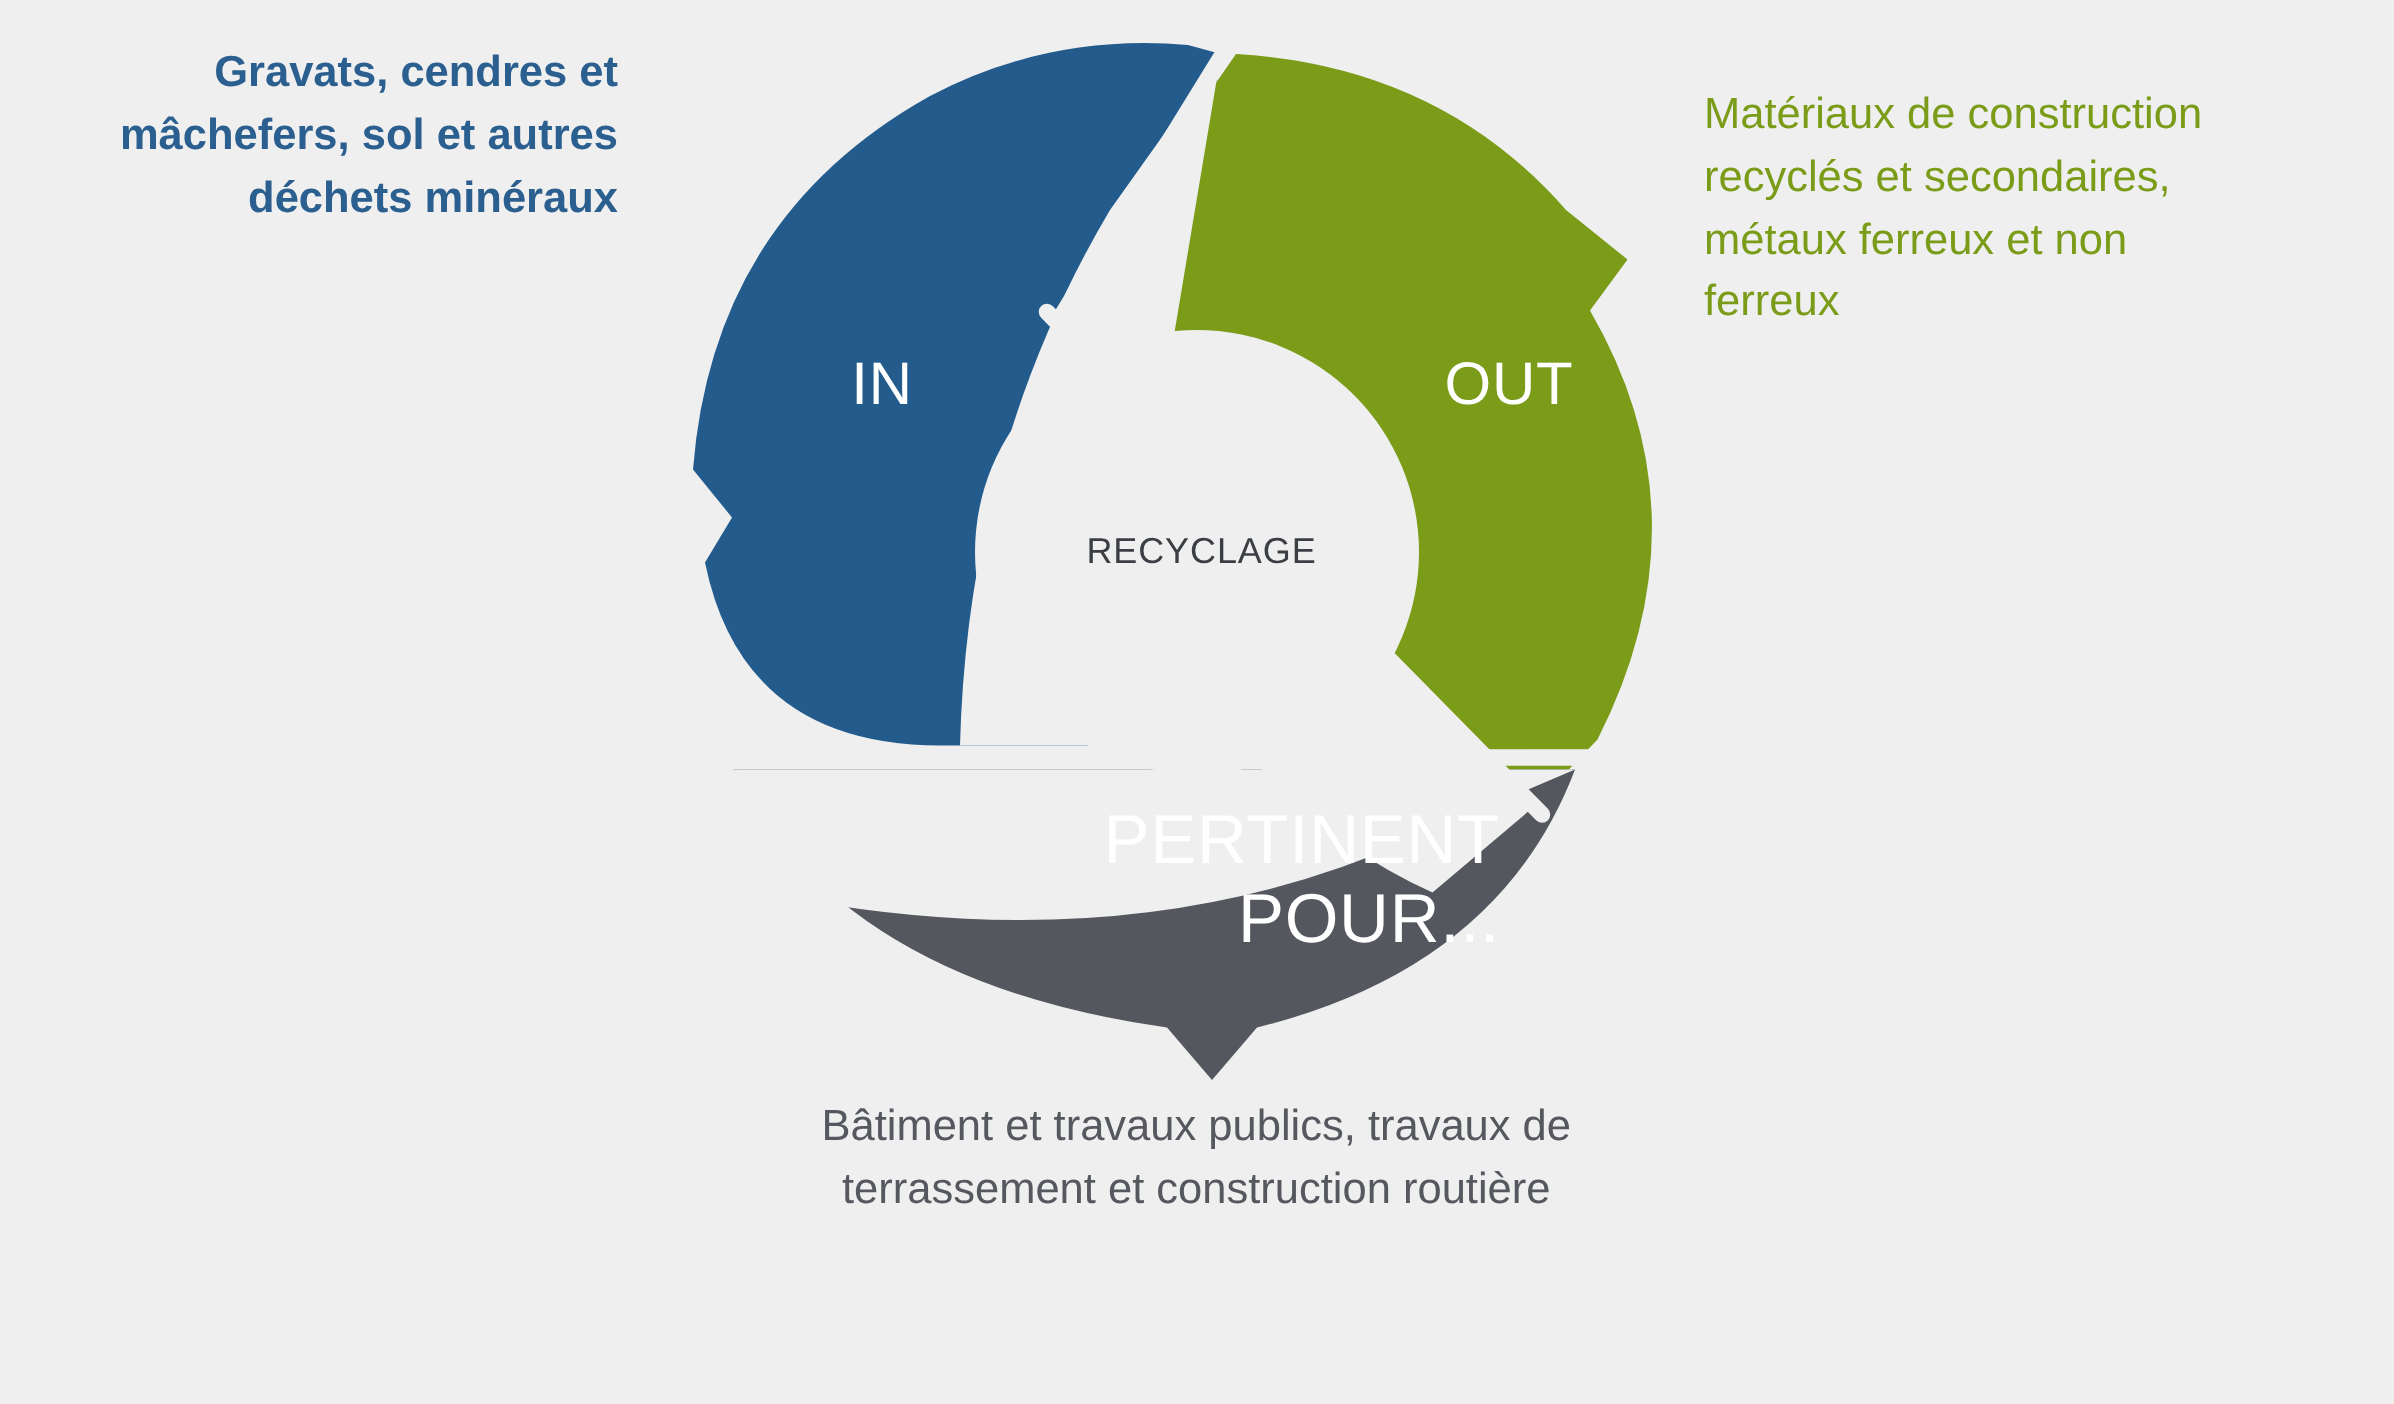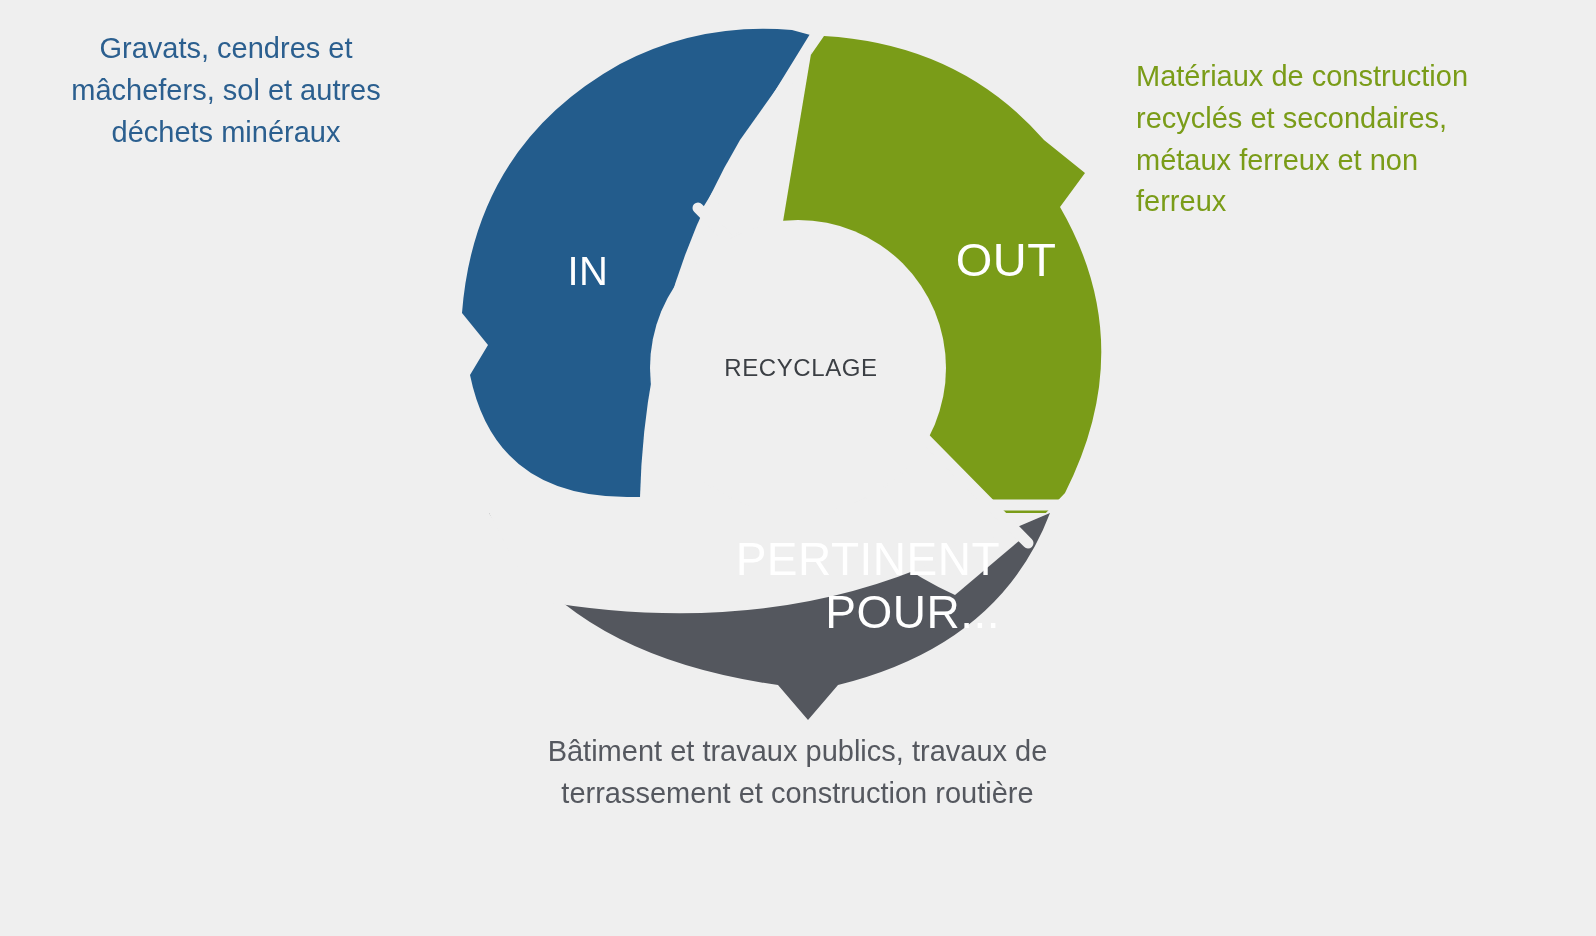--- a/index.html
+++ b/index.html
@@ -47,21 +47,21 @@
     left: 528px;
     top: 234px;
     width: 120px;
     font-size: 40px;
     text-align: center;
   }
   #label-out {
     left: 942px;
     top: 234px;
     width: 128px;
-    font-size: 47px;
+    font-size: 40px;
     text-align: center;
   }
   #label-relevant {
     left: 620px;
     top: 533px;
     width: 380px;
     font-size: 46px;
     text-align: right;
     line-height: 1.16;
   }
@@ -85,22 +85,23 @@
   .caption {
     position: absolute;
     font-size: 29px;
     line-height: 1.44;
     white-space: pre-line;
   }
   #caption-in {
     left: 40px;
     top: 28px;
     width: 372px;
-    text-align: center;
+    text-align: right;
     color: #2b5f8f;
+    font-weight: bold;
   }
   #caption-out {
     left: 1136px;
     top: 56px;
     width: 380px;
     text-align: left;
     color: #7a9c18;
   }
   #caption-relevant {
     left: 545px;
@@ -167,21 +168,21 @@
 
       <path d="M 588 543 L 258 208" stroke="#efefef"></path>
 
       <path d="M 20 505 L 620 505" stroke="#efefef"></path>
     </g>
 
     <circle cx="358" cy="368" r="146" fill="#efefef"></circle>
 
   </svg>
 
-  <div class="seg-label" id="label-in" style="color: rgb(255, 255, 255); margin-top: 15px;">IN</div>
+  <div class="seg-label" id="label-in" style="color: rgb(255, 255, 255);">IN</div>
 
   <div class="seg-label" id="label-out" style="color: rgb(255, 255, 255);">OUT</div>
 
   <div class="seg-label" id="label-relevant" style="color: rgb(255, 255, 255);">PERTINENT
 POUR...</div>
 
   <div id="center-label" style="color: rgb(59, 63, 68);">
     <div>RECYCLAGE</div>
   </div>
 

